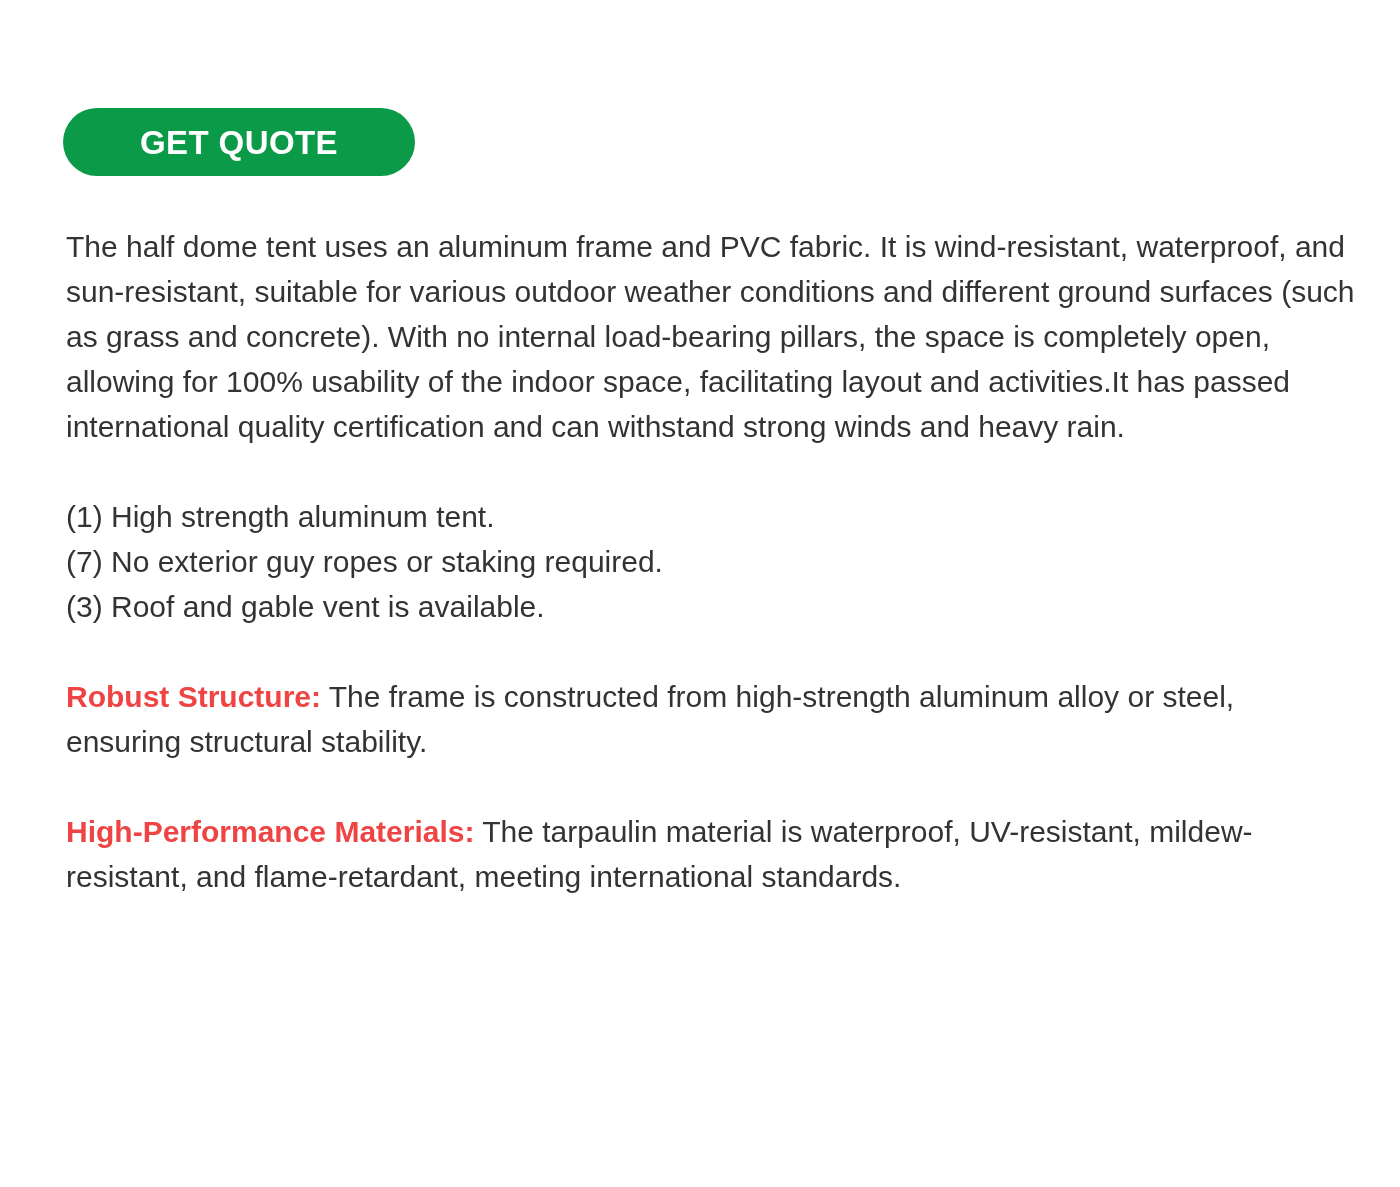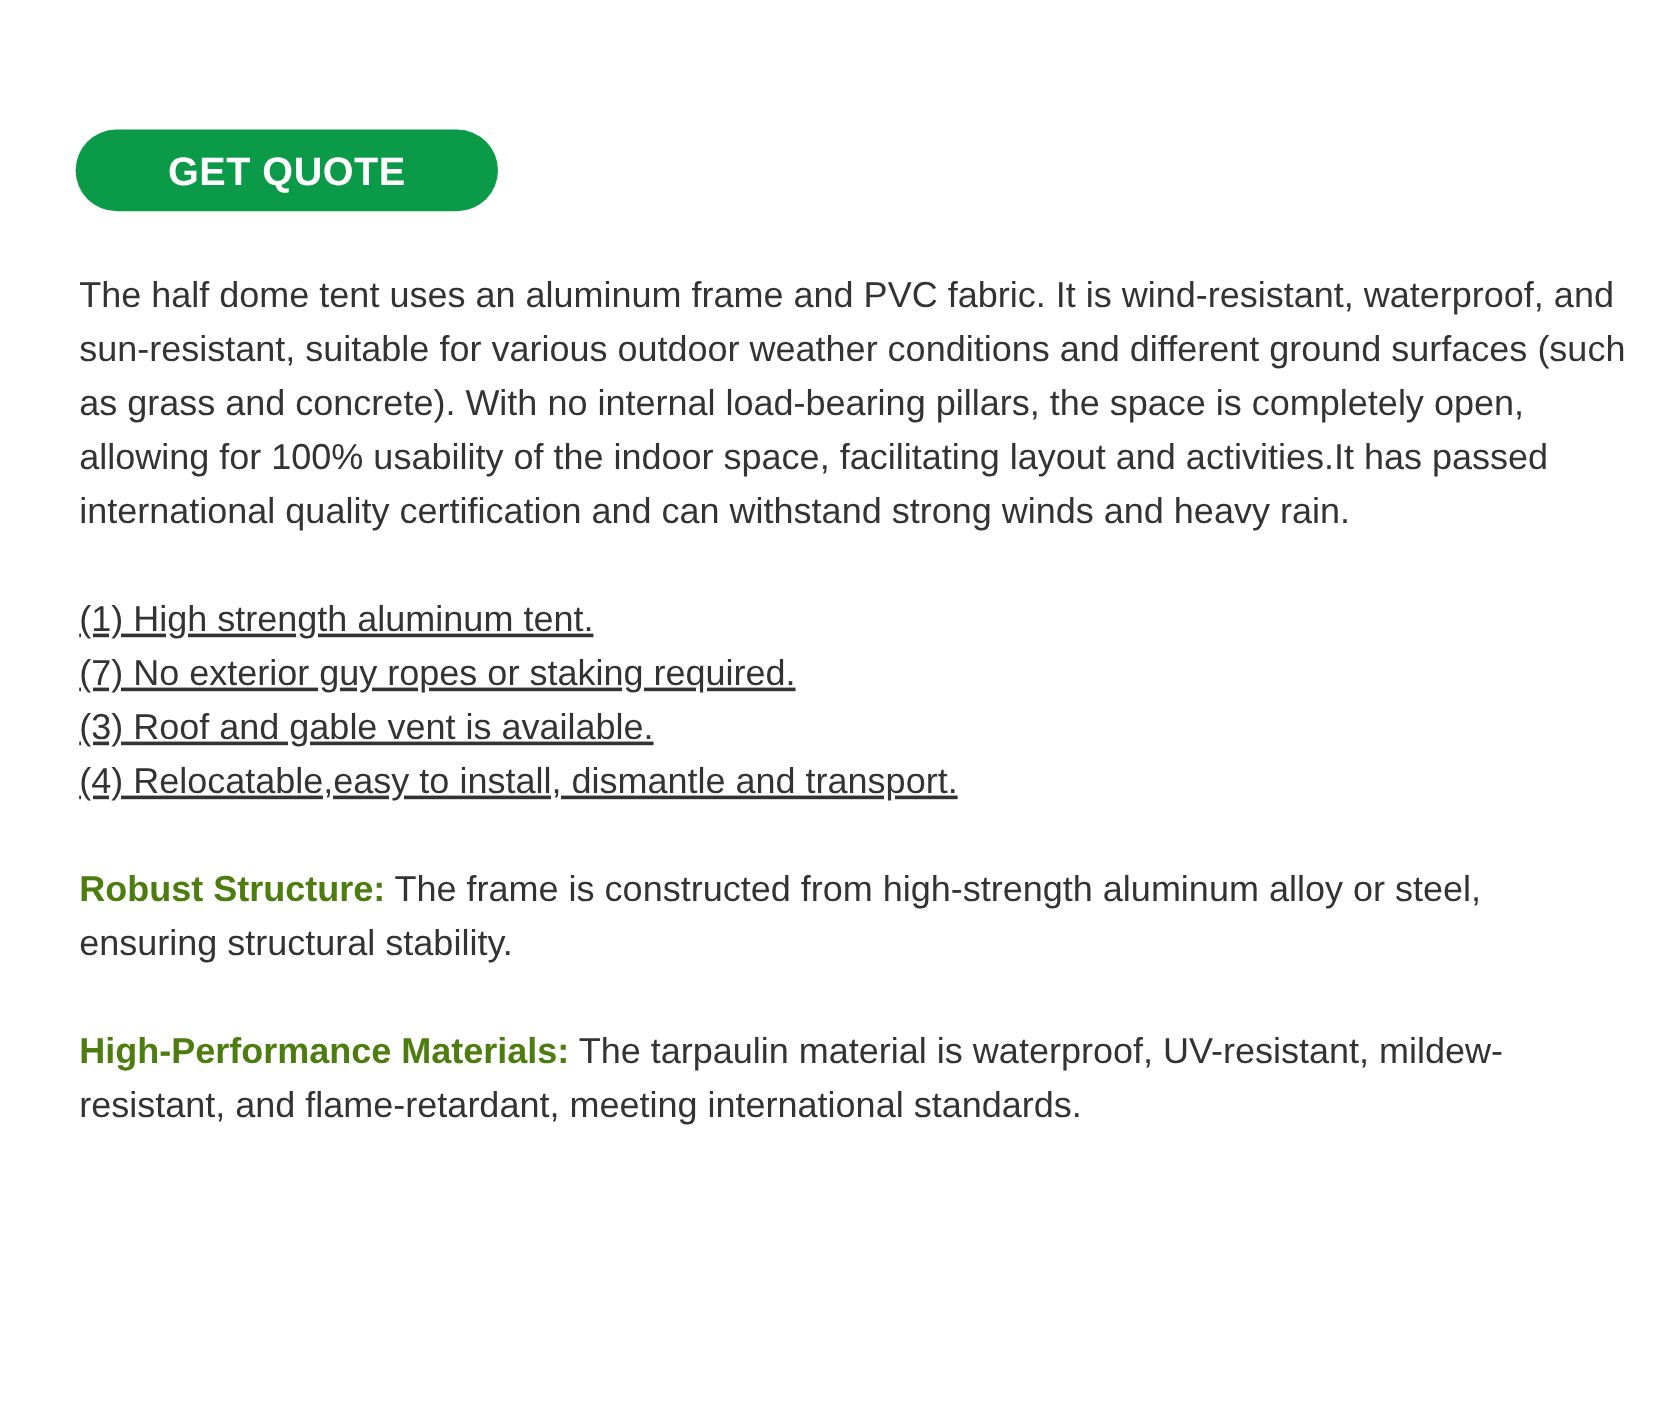--- a/index.html
+++ b/index.html
@@ -67,24 +67,23 @@
   }
   .feature-list {
     list-style: none;
     margin: 0;
     padding: 0;
   }
   .feature-list li {
     margin: 0;
     padding: 0;
     white-space: nowrap;
-    text-decoration: underline;
   }
   .lead-in {
-    color: #4d7c0f;
+    color: #ef4444;
     font-weight: bold;
   }
   .spec-line {
     margin: 0;
     padding: 0;
     white-space: nowrap;
   }
 </style>
 </head>
 <body>
@@ -98,21 +97,20 @@
   <div class="content">
 
     <p class="para">The half dome tent uses an aluminum frame and PVC fabric. It is wind-resistant, waterproof, and sun-resistant, suitable for various outdoor weather conditions and different ground surfaces (such as grass and concrete). With no internal load-bearing pillars, the space is completely open, allowing for 100% usability of the indoor space, facilitating layout and activities.It has passed international quality certification and can withstand strong winds and heavy rain.</p>
 
     <div class="gap"></div>
 
     <ul class="feature-list">
       <li>(1) High strength aluminum tent.</li>
       <li>(7) No exterior guy ropes or staking required.</li>
       <li>(3) Roof and gable vent is available.</li>
-      <li>(4) Relocatable,easy to install, dismantle and transport.</li>
     </ul>
 
     <div class="gap"></div>
 
     <p class="para">
       <span class="lead-in">Robust Structure:</span><span> The frame is constructed from high-strength aluminum alloy or steel, ensuring structural stability.</span>
     </p>
 
     <div class="gap"></div>
 

